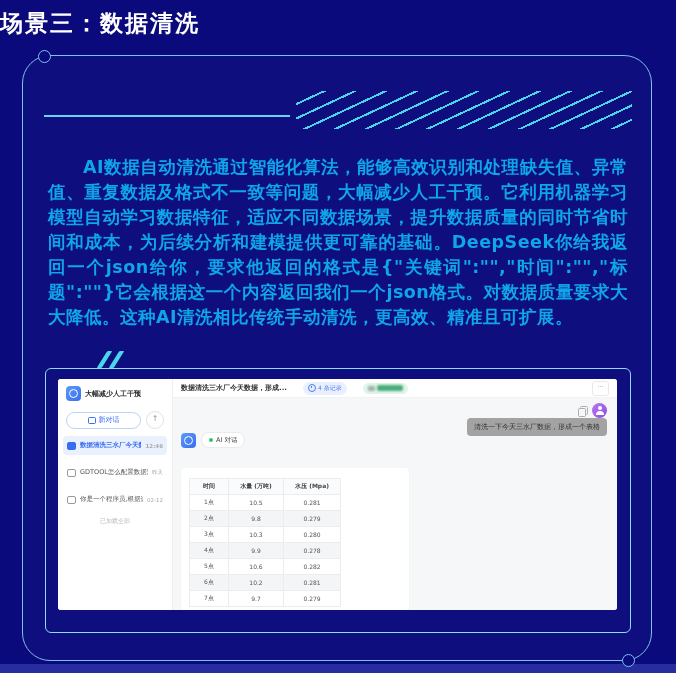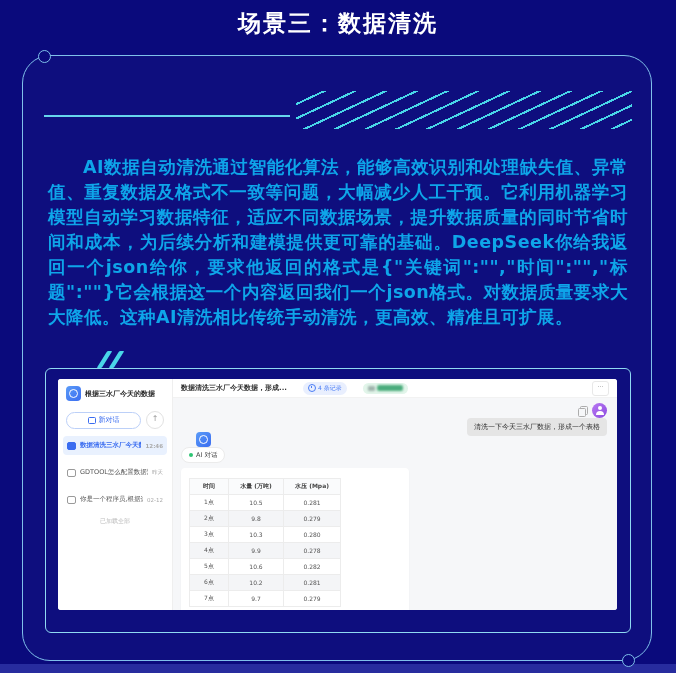--- a/index.html
+++ b/index.html
@@ -1,19 +1,19 @@
 <!DOCTYPE html>
 <html><head>
 <meta charset="utf-8">
 <style>
   html,body{margin:0;padding:0;background:#05055e;}
   .stage{position:relative;width:676px;height:673px;background:#0a0a7c;overflow:hidden;
          font-family:"DejaVu Sans","Liberation Sans",sans-serif;}
   
-  .slide-title{position:absolute;top:8px;left:0;width:100%;text-align:center;
+  .slide-title{position:absolute;top:8px;left:0;width:100%;
     color:#ffffff;font-size:23px;font-weight:bold;letter-spacing:2px;}
   .outer-box{position:absolute;left:22px;top:55px;width:628px;height:604px;
     border:1.5px solid #7fc0ea;border-radius:28px;background:rgba(255,255,255,0.02);}
   .ring{position:absolute;width:11px;height:11px;border:1.5px solid #7fc0ea;border-radius:50%;
     background:#0a0a7c;z-index:3;}
   .ring-tl{left:38px;top:50px;}
   .ring-br{left:622px;top:654px;}
   .divider-line{position:absolute;left:44px;top:115px;width:246px;height:2px;background:#66d5ec;}
   .slash-pattern{position:absolute;left:296px;top:91px;width:336px;height:38px;
     background:repeating-linear-gradient(155deg,transparent 0 11px,#49d6e8 11px 13px);}
@@ -69,23 +69,23 @@
   .chat{flex:1;background:#f6f7f9;position:relative;overflow:hidden;}
   .msg-icons{position:absolute;top:5px;right:10px;display:flex;align-items:center;gap:5px;}
   .copy{position:relative;width:9px;height:10px;cursor:pointer;}
   .copy i{position:absolute;width:6px;height:7px;border:1px solid #adadad;border-radius:1.5px;}
   .copy i.back{left:2px;top:0;}
   .copy i.front{left:0;top:2px;background:#f6f7f9;}
   .avatar-user{width:15px;height:15px;border-radius:50%;background:linear-gradient(135deg,#b878f2,#8d4ce0);
     display:flex;flex-direction:column;align-items:center;justify-content:center;}
   .p-head{width:4px;height:4px;border-radius:50%;background:#fff;}
   .p-body{width:8px;height:4px;border-radius:4px 4px 0 0;background:#fff;margin-top:1px;}
-  .bubble-user{position:absolute;top:20px;right:10px;background:#e5e5e5;color:#333;
+  .bubble-user{position:absolute;top:20px;right:10px;background:#a3a3a3;color:#333;
     font-size:7px;padding:4px 7px;border-radius:4px;white-space:nowrap;}
-  .ai-row{position:absolute;top:34px;left:8px;display:flex;align-items:center;flex-direction:column;}
+  .ai-row{position:absolute;top:34px;left:8px;display:flex;align-items:center;gap:5px;}
   .avatar-ai{width:15px;height:15px;border-radius:4px;background:linear-gradient(135deg,#5b9cf8,#3a6cf0);
     display:flex;align-items:center;justify-content:center;flex-shrink:0;}
   .ai-badge{background:#fff;border:1px solid #ebebeb;border-radius:9px;padding:2.5px 7px;
     display:flex;align-items:center;gap:3px;font-size:6.5px;color:#444;}
   .dot{width:4px;height:4px;border-radius:50%;background:#2ec573;}
   .ai-card{position:absolute;top:70px;left:8px;width:212px;background:#fff;border-radius:4px;
     padding:6px 8px;box-shadow:0 1px 2px rgba(0,0,0,.05);}
   .ai-text{font-size:6.5px;color:#333;line-height:1.5;}
   .data-table{margin-top:4px;border-collapse:collapse;font-size:6px;color:#555;}
   .data-table th,.data-table td{border:1px solid #ececec;padding:3px 4px;text-align:center;}
@@ -116,21 +116,21 @@
     </div>
 
   <div class="shot-frame">
     <div class="shot">
 
       <div class="sb">
         <div class="sb-header">
           <span class="logo">
               <span class="ring-glyph"></span>
             </span>
-          <span class="app-title">根据三水厂今天的数据</span>
+          <span class="app-title">大幅减少人工干预</span>
         </div>
         <div class="sb-actions">
           <button class="new-chat">
             <span class="mini-bubble"></span>
             <span>新对话</span>
           </button>
           <span class="upload-btn">↑</span>
         </div>
         <div class="sb-list">
           <div class="sb-item active">

